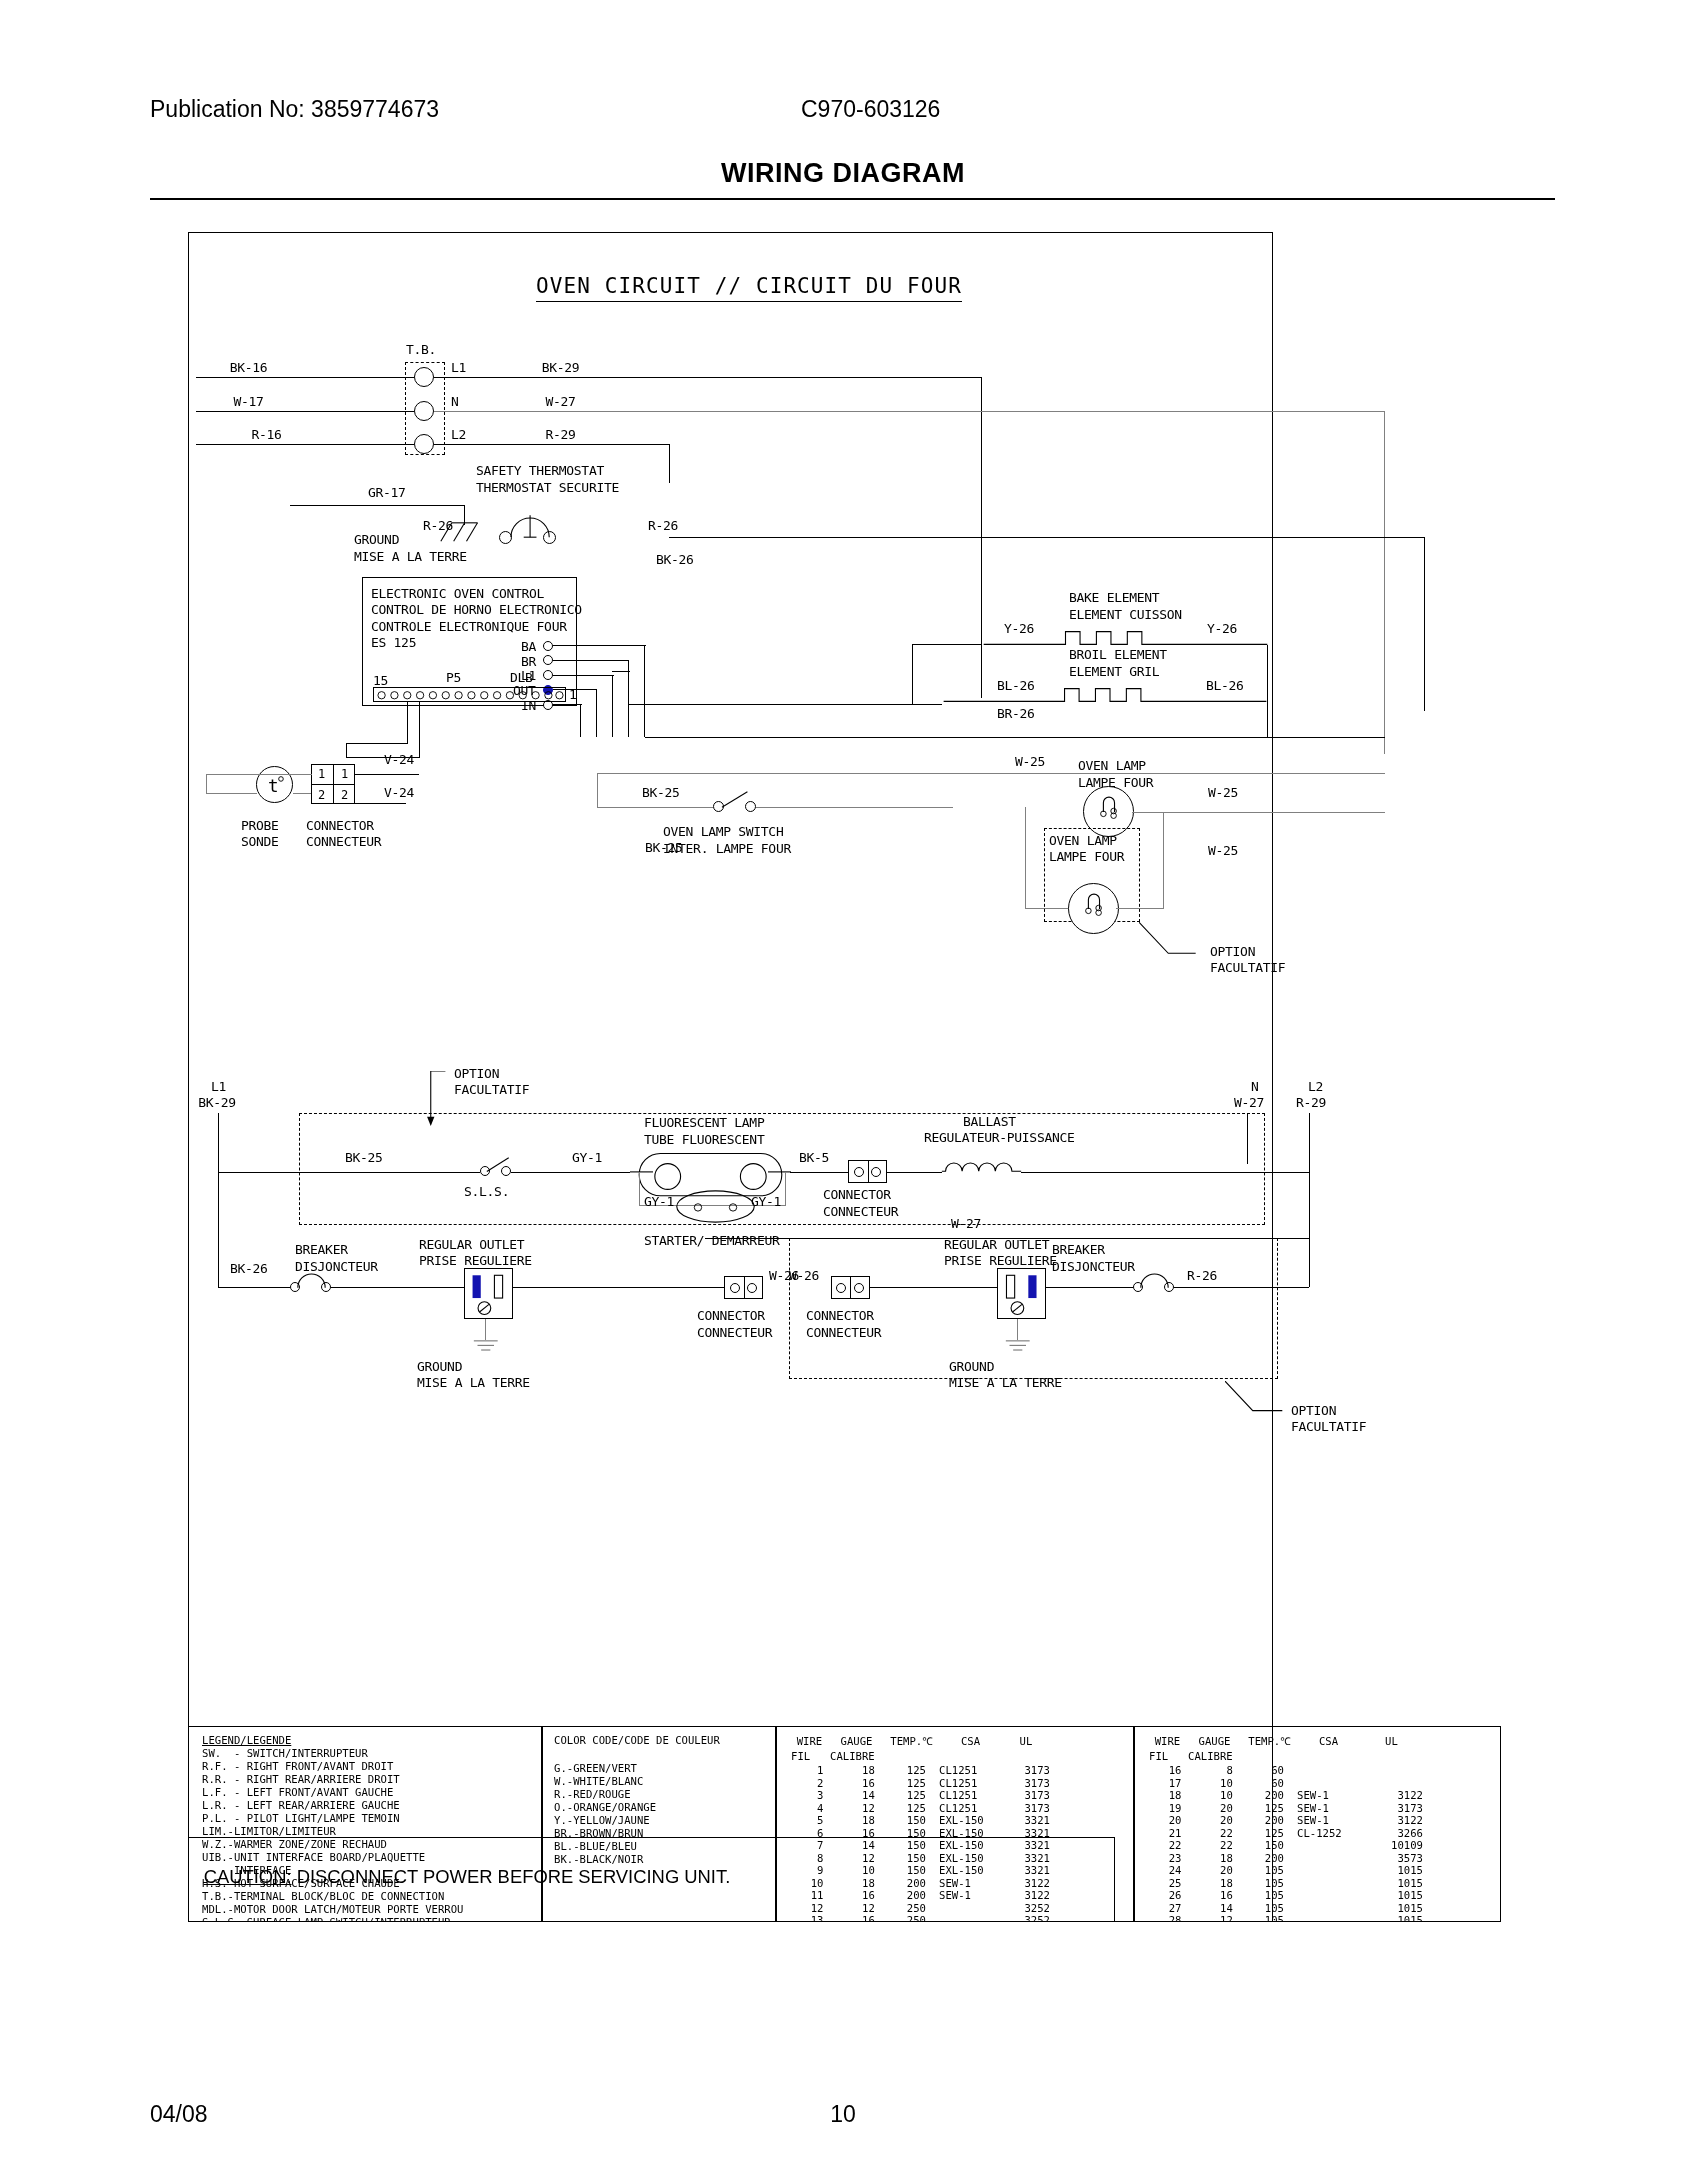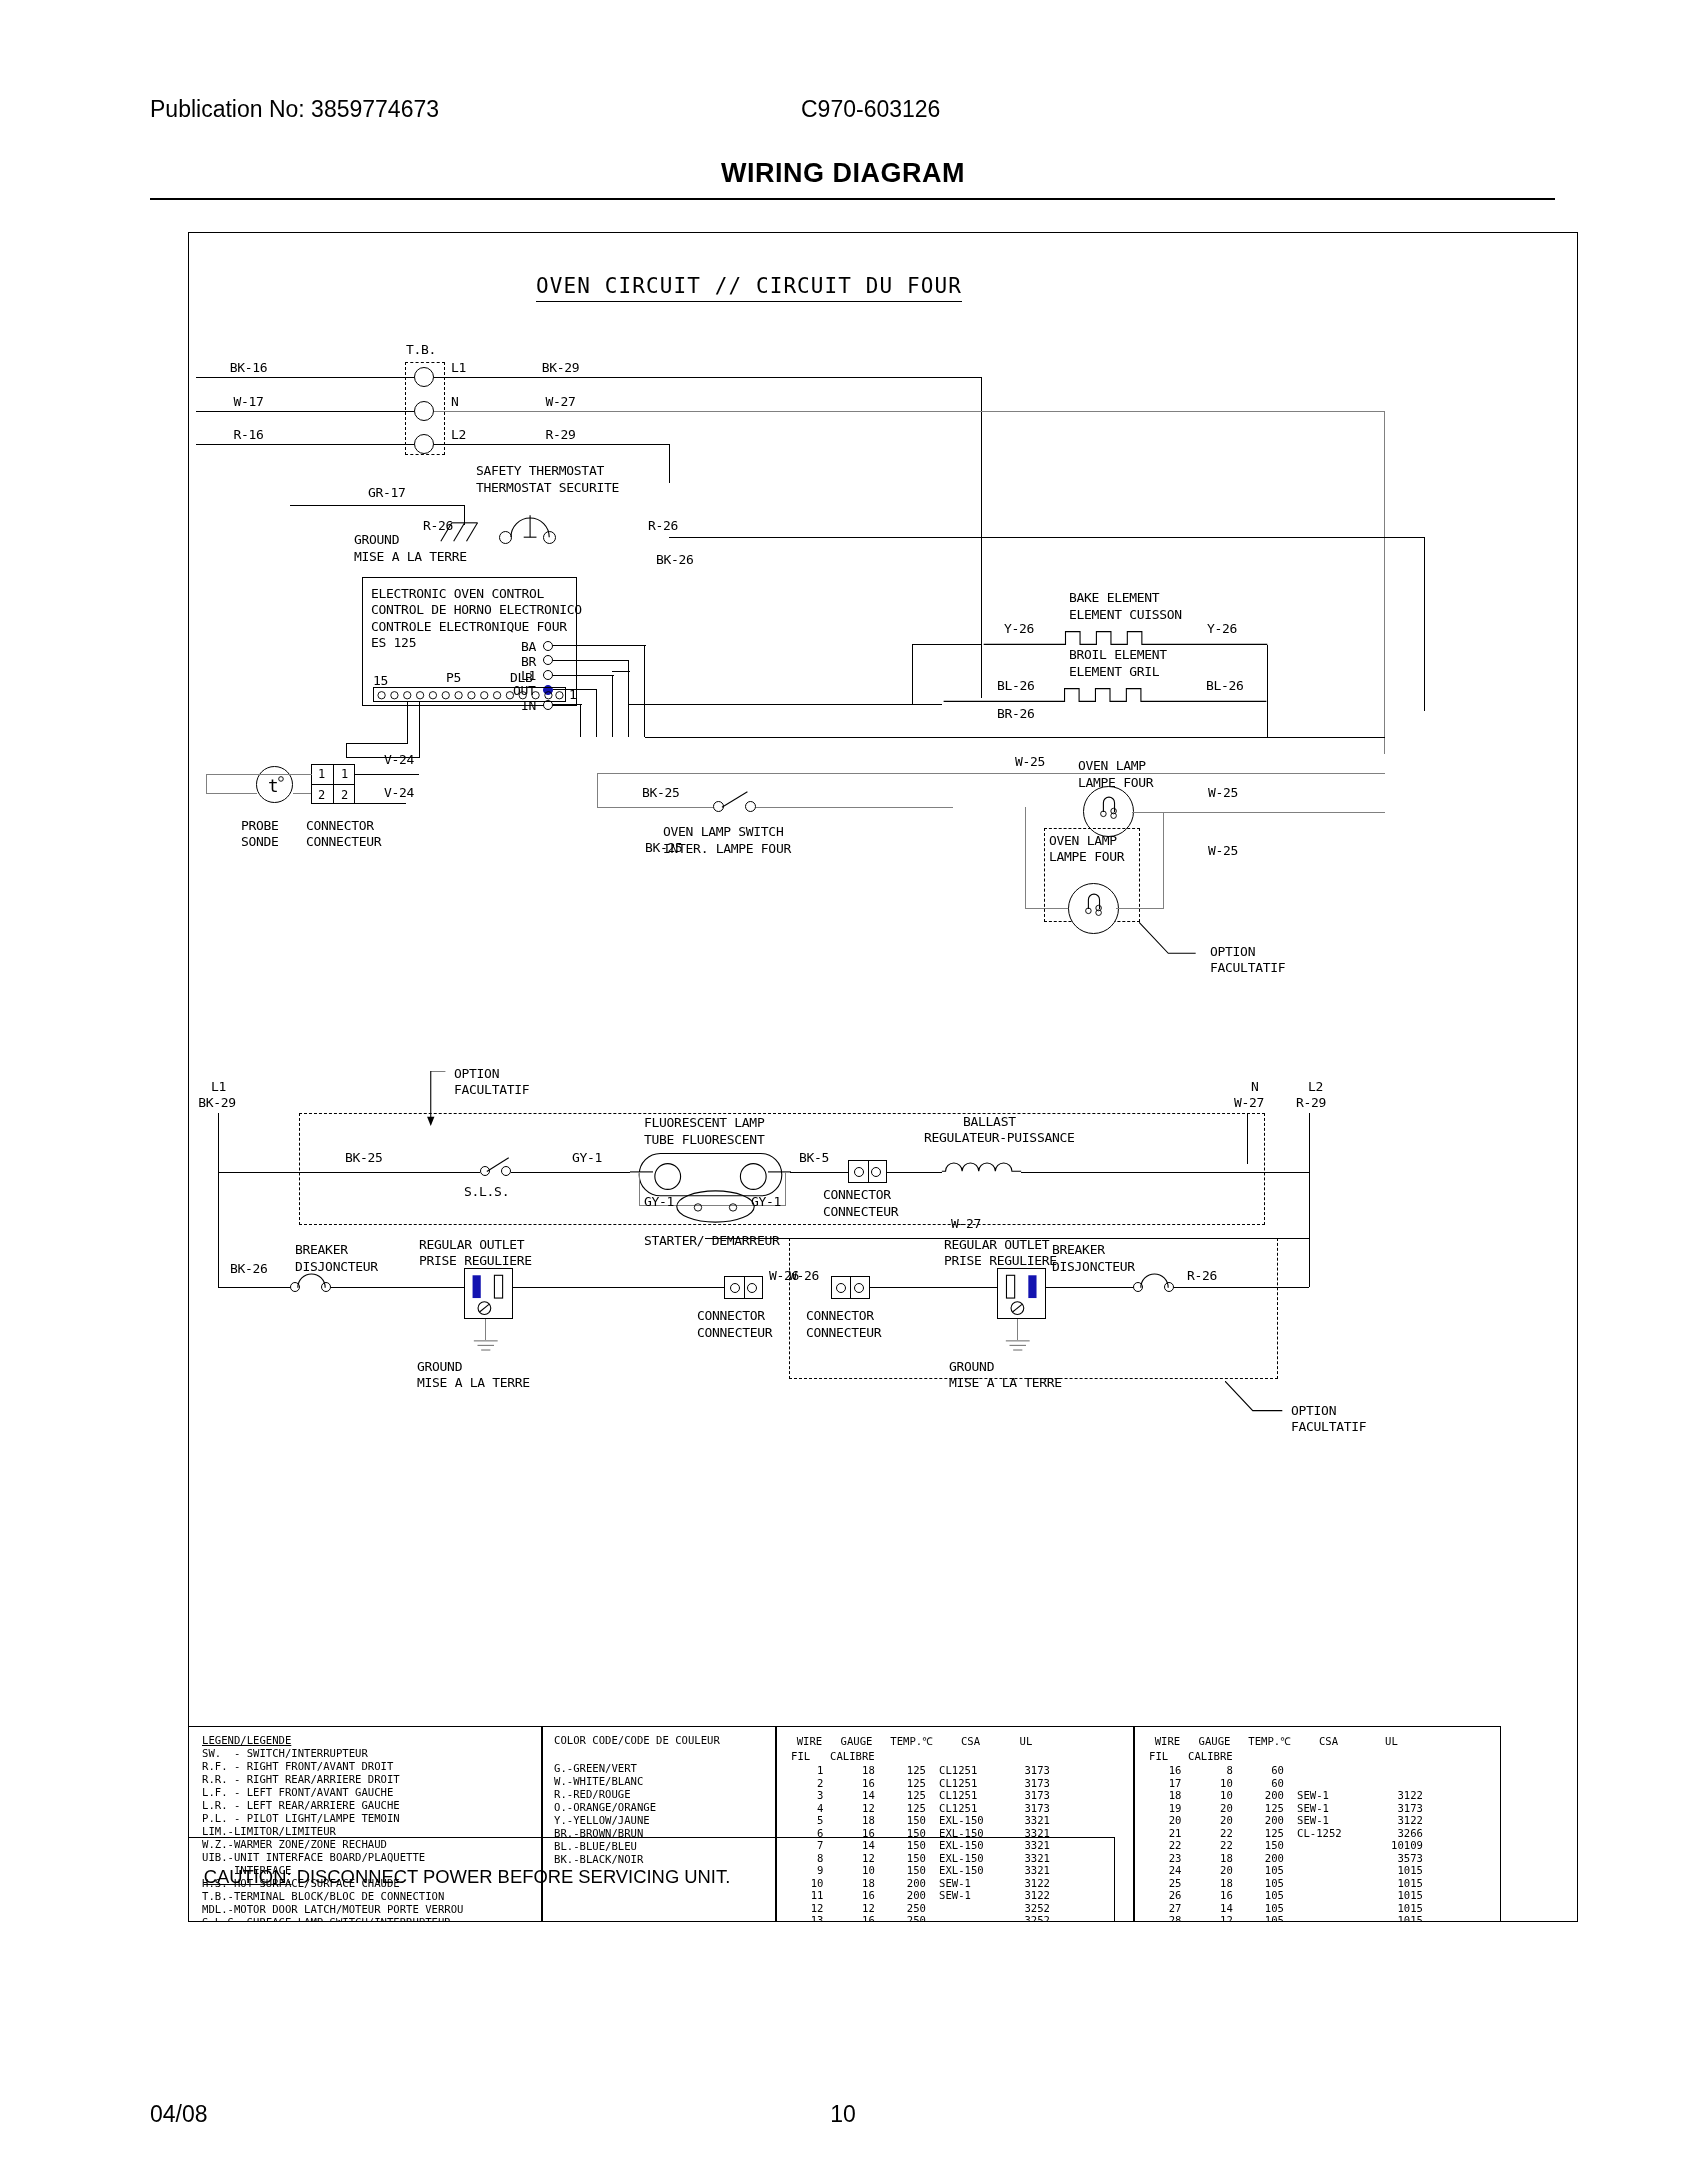--- a/index.html
+++ b/index.html
@@ -64,21 +64,21 @@
     left: 0; top: 2101px;
     width: 1686px;
     text-align: center;
     font-size: 23px;
   }
 
   
   .frame {
     position: absolute;
     left: 188px; top: 232px;
-    width: 1390px;
+    width: 1085px;
     height: 1690px;
     border: 1.8px solid #000;
     box-sizing: border-box;
   }
 
   
   .lbl {
     position: absolute;
     font-family: "DejaVu Sans Mono", monospace;
     font-size: 13px;
@@ -175,21 +175,21 @@
 
     <div class="lbl" style="left:217px; top:110px;">T.B.</div>
 
     <div class="dash" style="left:216px; top:129px; width:40px; height:93px;"></div>
     <div class="circ" style="left:225px; top:134px; width:20px; height:20px;"></div>
     <div class="circ" style="left:225px; top:168px; width:20px; height:20px;"></div>
     <div class="circ" style="left:225px; top:201px; width:20px; height:20px;"></div>
 
     <div class="lbl" style="left:0px; top:128px; width:119px; text-align:center;">BK-16</div>
     <div class="lbl" style="left:0px; top:162px; width:119px; text-align:center;">W-17</div>
-    <div class="lbl" style="left:0px; top:195px; width:119px; text-align:center;">R-16</div>
+    <div class="lbl" style="left:18px; top:195px; width:119px; text-align:center;">R-16</div>
 
     <div class="hl" style="left:7.3px; top:144px; width:218px;"></div>
     <div class="hl" style="left:7.3px; top:178px; width:218px;"></div>
     <div class="hl" style="left:7.3px; top:211px; width:218px;"></div>
 
     <div class="lbl" style="left:262px; top:128px;">L1</div>
     <div class="lbl" style="left:262px; top:162px;">N</div>
     <div class="lbl" style="left:262px; top:195px;">L2</div>
 
     <div class="lbl" style="left:312px; top:128px; width:119px; text-align:center;">BK-29</div>

